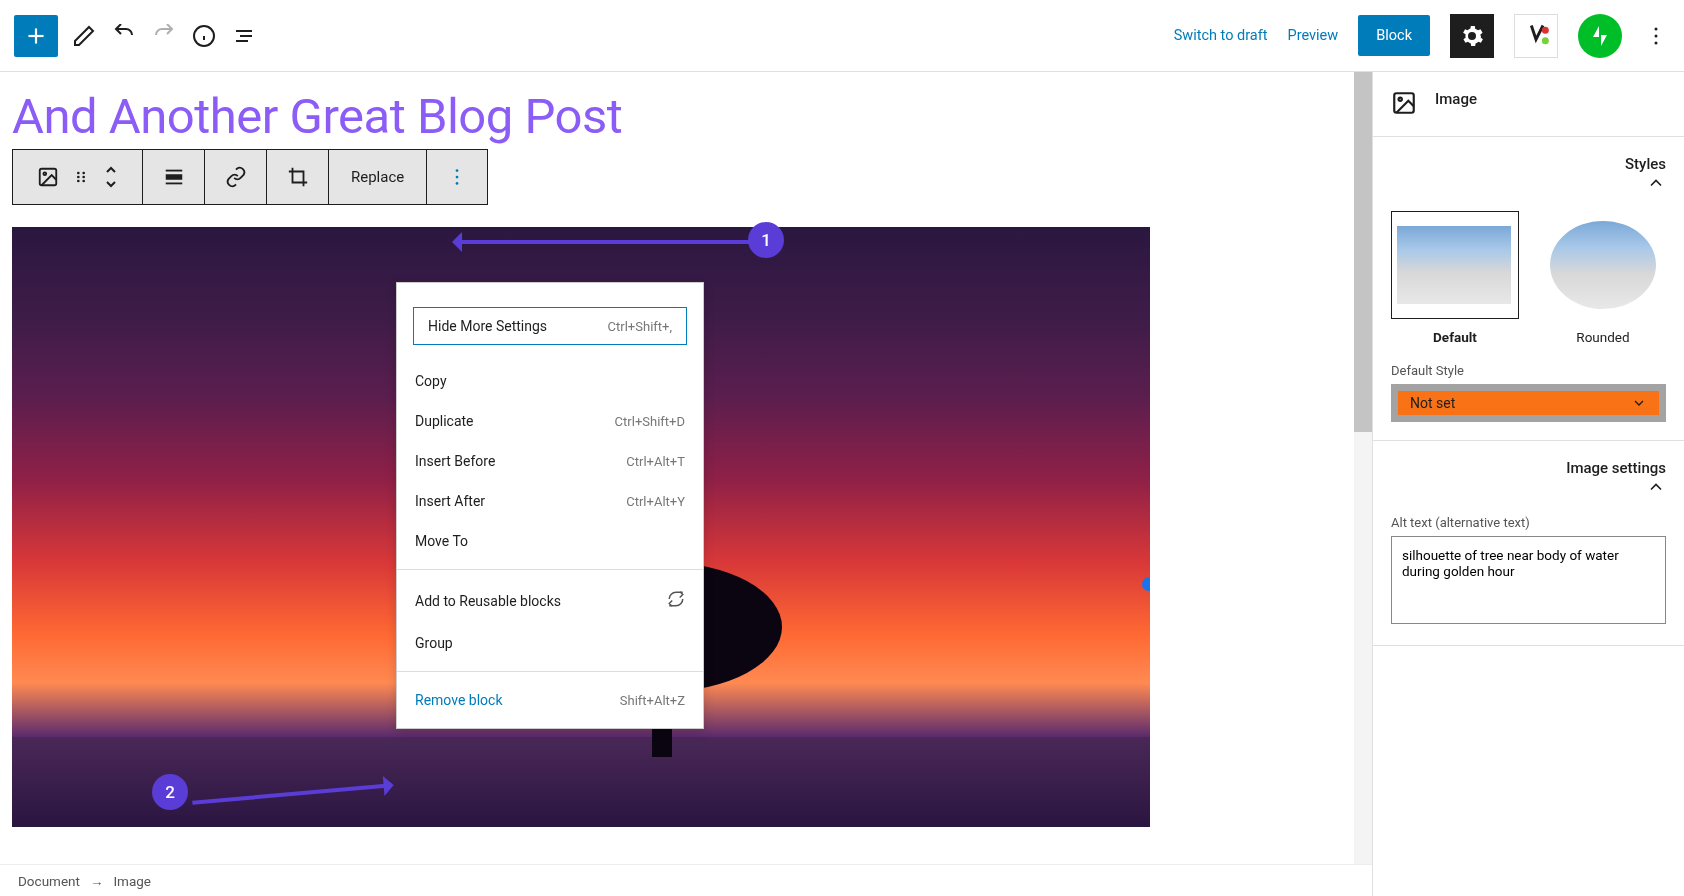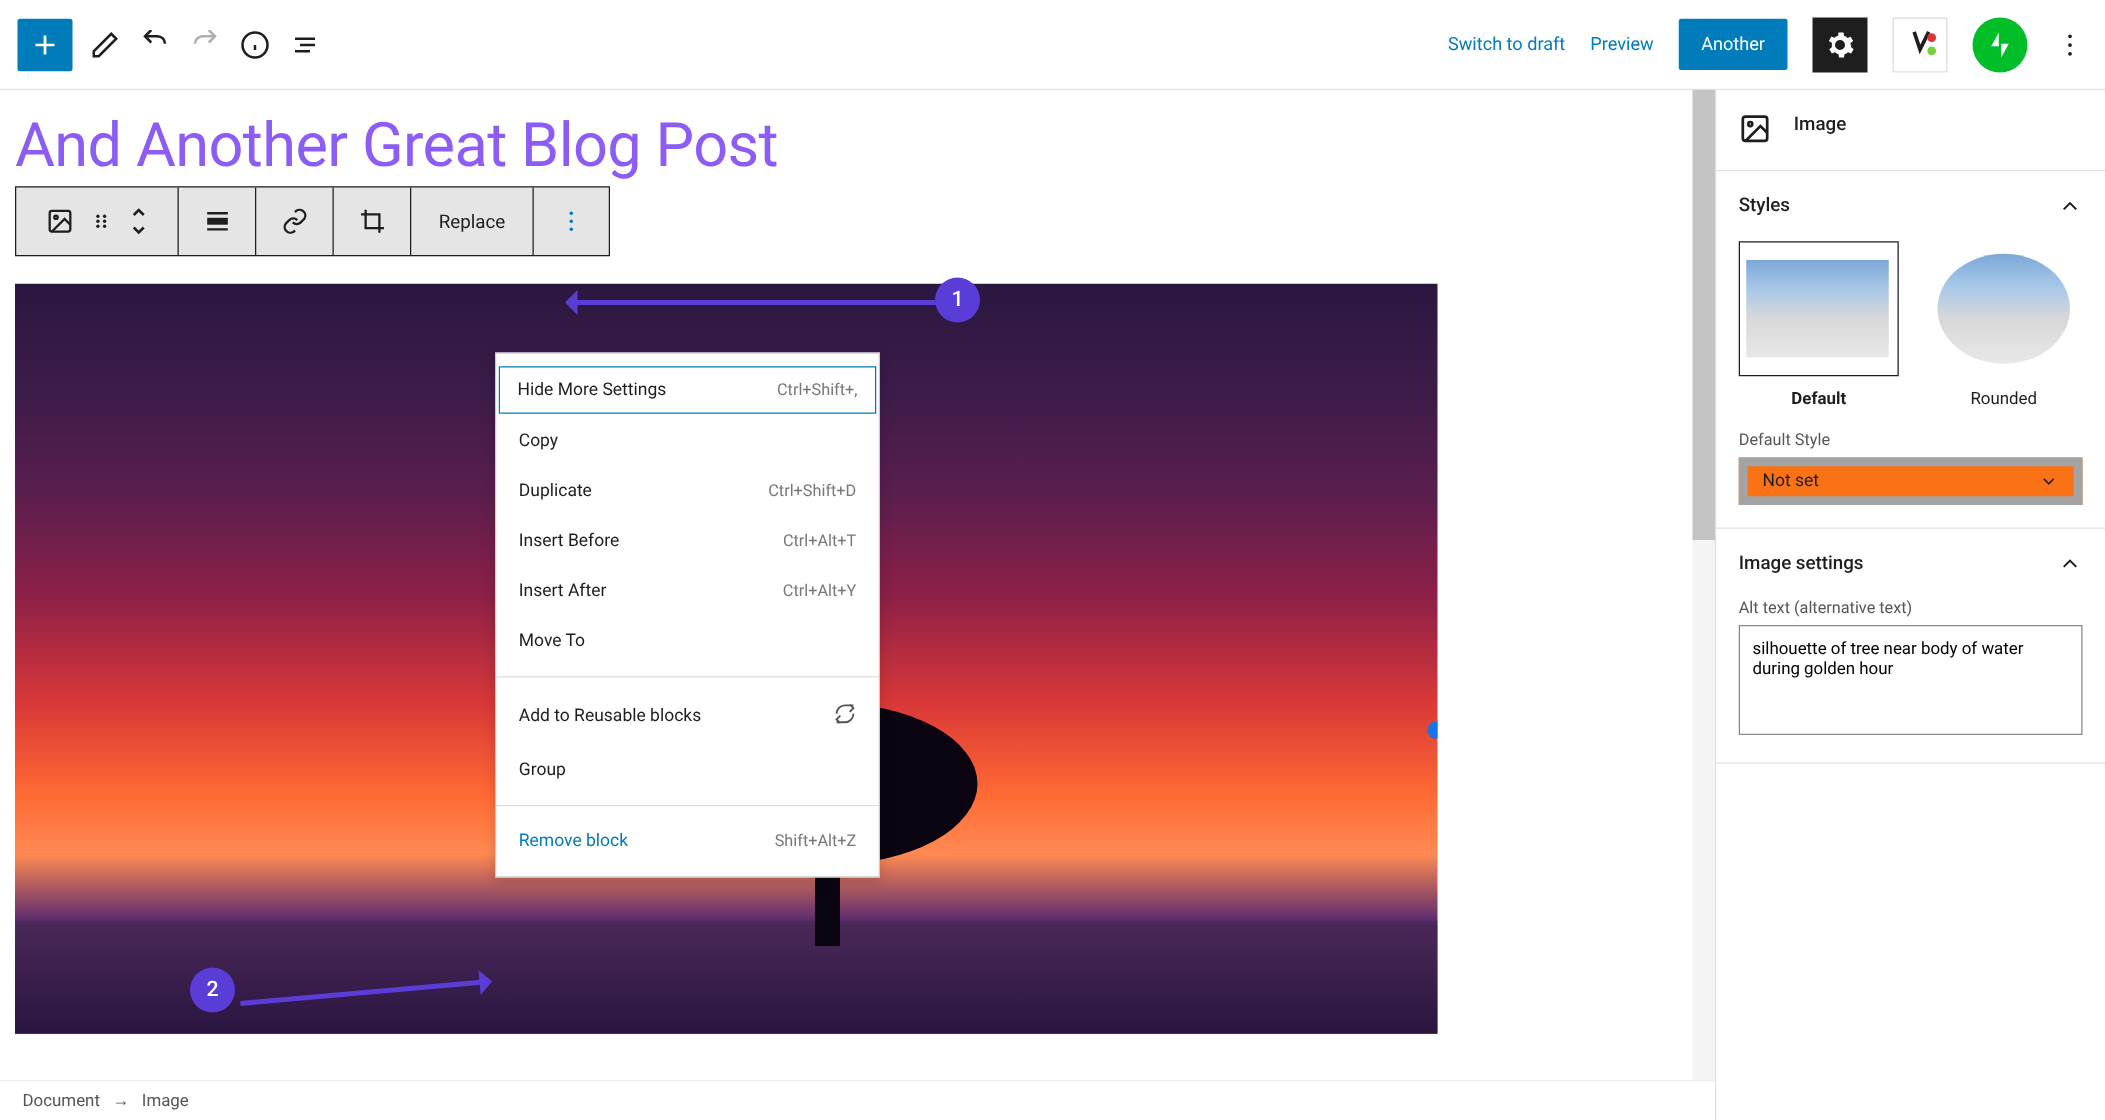--- a/index.html
+++ b/index.html
@@ -32,21 +32,21 @@
 
 .image-block { margin-top: 22px; width: 1138px; height: 600px; background: linear-gradient(to bottom, #2a1740 0%, #3e1c48 15%, #5a1e4e 28%, #8f2047 42%, #d93838 56%, #ff6933 68%, #ff8a52 76%, #5a2a6e 85%, #3a1a52 100%); position: relative; overflow: hidden; }
 .tree-silhouette { position: absolute; bottom: 70px; left: 520px; width: 260px; height: 200px; }
 .horizon { position: absolute; bottom: 0; left: 0; right: 0; height: 90px; background: linear-gradient(to bottom, #4a2858 0%, #2a1540 100%); }
 .block-handle { position: absolute; right: -6px; top: 350px; width: 14px; height: 14px; background: #1a73e8; border-radius: 50%; }
 
 .dropdown-menu { position: absolute; left: 396px; top: 210px; width: 308px; background: #fff; border: 1px solid #ccc; box-shadow: 0 3px 10px rgba(0,0,0,0.15); z-index: 100; }
 .menu-group { border-top: 1px solid #ddd; padding: 8px 0; }
 .menu-group:first-child { border-top: none; }
 .menu-item { display: flex; justify-content: space-between; align-items: center; padding: 12px 18px; font-size: 14px; color: #1e1e1e; cursor: pointer; }
-.menu-item.highlighted { border: 1px solid #007cba; margin: 2px; padding: 10px 14px; text-align: center; }
+.menu-item.highlighted { border: 1px solid #007cba; margin: 16px; padding: 10px 14px; text-align: center; }
 .menu-item.blue { color: #007cba; }
 .menu-item .shortcut { color: #777; font-size: 13px; }
 .menu-item .refresh-icon { color: #555; }
 
 .annotation-badge { position: absolute; width: 36px; height: 36px; background: #5a3dd6; color: #fff; border-radius: 50%; display: flex; align-items: center; justify-content: center; font-size: 17px; font-weight: 500; z-index: 200; }
 .arrow-1 { position: absolute; left: 454px; top: 168px; width: 312px; height: 4px; background: #5a3dd6; z-index: 190; }
 .arrow-1::before { content: ''; position: absolute; left: -12px; top: -8px; border: 10px solid transparent; border-right-color: #5a3dd6; }
 .arrow-2 { position: absolute; left: 192px; top: 720px; width: 200px; height: 4px; background: #5a3dd6; z-index: 190; transform: rotate(-5deg); }
 .arrow-2::after { content: ''; position: absolute; right: -12px; top: -8px; border: 10px solid transparent; border-left-color: #5a3dd6; }
 
@@ -58,21 +58,21 @@
 .sb-tab { padding: 0 14px; font-size: 14.5px; color: #555; cursor: pointer; height: 100%; display: flex; align-items: center; }
 .sb-tab.active { color: #007cba; border-bottom: 4px solid #007cba; font-weight: 500; }
 .sb-close { position: absolute; right: 16px; top: 16px; cursor: pointer; font-size: 18px; color: #555; }
 
 .sb-block-header { display: flex; gap: 16px; padding: 18px; border-bottom: 1px solid #e0e0e0; }
 .sb-block-icon { width: 28px; height: 28px; }
 .sb-block-title { font-size: 15px; font-weight: 500; margin-bottom: 6px; }
 .sb-block-desc { font-size: 13.5px; color: #555; line-height: 1.5; }
 
 .sb-panel { border-bottom: 1px solid #e0e0e0; }
-.sb-panel-header { display: flex; justify-content: space-between; align-items: flex-start; padding: 18px; font-size: 15px; font-weight: 500; cursor: pointer; }
+.sb-panel-header { display: flex; justify-content: space-between; align-items: flex-end; padding: 18px; font-size: 15px; font-weight: 500; cursor: pointer; flex-direction: column; }
 .sb-panel-body { padding: 0 18px 18px; }
 
 .style-options { display: flex; gap: 20px; margin-bottom: 18px; }
 .style-option { text-align: center; cursor: pointer; }
 .style-preview { width: 128px; height: 108px; border: 1px solid #ccc; margin-bottom: 10px; position: relative; overflow: hidden; display: flex; align-items: center; justify-content: center; }
 .style-option.selected .style-preview { border: 1.5px solid #1e1e1e; }
 .style-option.selected .style-label { font-weight: 700; }
 .style-label { font-size: 13.5px; }
 .style-img-rect { width: 114px; height: 78px; background: linear-gradient(to bottom, #7ba8d8 0%, #a8c8e8 30%, #d8d8d8 60%, #e8e8e8 100%); }
 .style-img-round { width: 106px; height: 88px; background: linear-gradient(to bottom, #7ba8d8 0%, #a8c8e8 30%, #d8d8d8 60%, #e8e8e8 100%); border-radius: 50%; }
@@ -123,21 +123,21 @@
       <svg width="24" height="24" viewBox="0 0 24 24" fill="none" stroke="currentColor" stroke-width="2">
           <line x1="4" y1="7" x2="20" y2="7"></line>
           <line x1="8" y1="12" x2="20" y2="12"></line>
           <line x1="4" y1="17" x2="16" y2="17"></line>
         </svg>
     </div>
   </div>
   <div class="top-right">
     <span class="link-btn">Switch to draft</span>
     <span class="link-btn">Preview</span>
-    <span class="primary-btn">Another</span>
+    <span class="primary-btn">Block</span>
     <div class="square-btn">
       <svg width="24" height="24" viewBox="0 0 24 24" fill="currentColor">
           <path d="M12 8a4 4 0 100 8 4 4 0 000-8zm8.94 4a8.94 8.94 0 01-.16 1.65l2.12 1.65-2 3.46-2.49-1a8.94 8.94 0 01-2.86 1.65l-.37 2.65h-4l-.37-2.65a8.94 8.94 0 01-2.86-1.65l-2.49 1-2-3.46 2.12-1.65a8.94 8.94 0 010-3.3L3.1 8.7l2-3.46 2.49 1a8.94 8.94 0 012.86-1.65L10.82 2h4l.37 2.65a8.94 8.94 0 012.86 1.65l2.49-1 2 3.46-2.12 1.65c.1.54.16 1.09.16 1.65z"></path>
         </svg>
     </div>
     <div class="yoast-btn">
       <svg width="28" height="28" viewBox="0 0 24 24">
           <path d="M8 3l4 12 6-12" fill="none" stroke="#1e1e1e" stroke-width="2.5"></path>
           <circle cx="20" cy="7" r="3" fill="#dc3232"></circle>
           <circle cx="20" cy="16" r="3" fill="#7ad03a"></circle>

